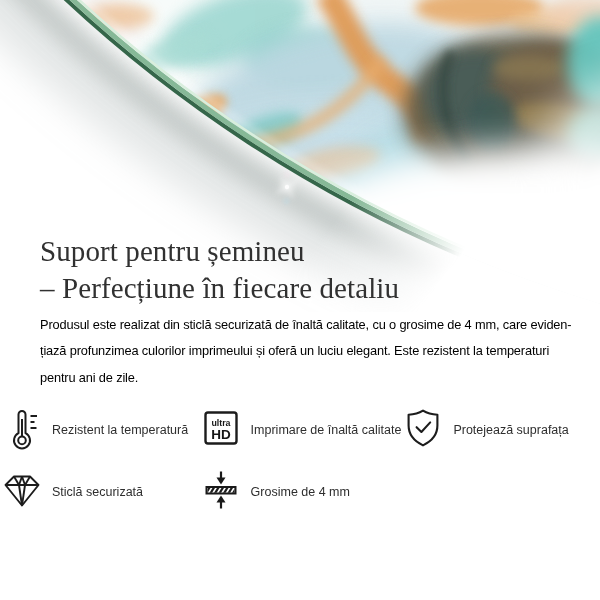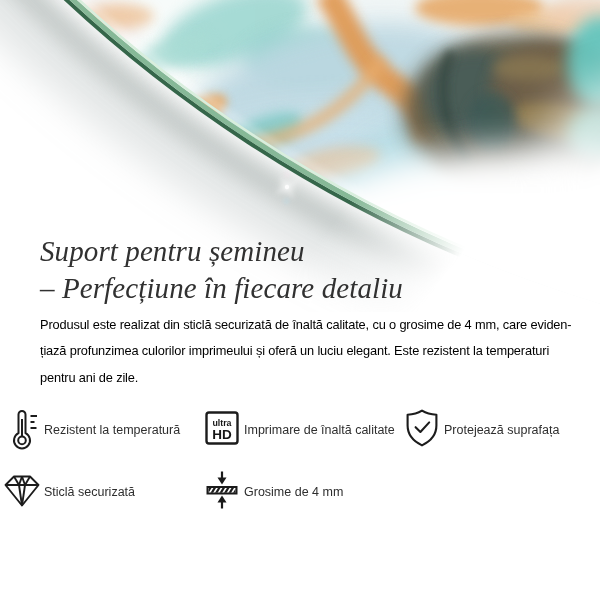--- a/index.html
+++ b/index.html
@@ -6,37 +6,37 @@
   body{
     width:600px;height:600px;background:#ffffff;
     font-family:"Liberation Sans", sans-serif;
     -webkit-font-smoothing:antialiased;
   }
   .page{position:relative;width:600px;height:600px;overflow:hidden;background:#ffffff;}
   .hero-svg{position:absolute;top:0;left:0;display:block;}
   .headline{
     position:absolute;left:40px;top:233px;margin:0;
     font-family:"Liberation Serif", serif;font-weight:400;
-    font-size:29px;line-height:37px;color:#313131;letter-spacing:0.1px;font-style:italic;
+    font-size:29px;line-height:37px;color:#313131;letter-spacing:0.1px;
   }
   .headline span{display:block;white-space:nowrap;}
   .paragraph{
     position:absolute;left:40px;top:312px;width:545px;
     font-size:12.8px;line-height:26.3px;color:#000000;letter-spacing:-0.15px;
   }
   .paragraph .para-line{white-space:nowrap;}
   .features{
     position:absolute;left:0;top:404px;width:600px;
     display:grid;grid-template-columns:repeat(3,1fr);row-gap:14px;
   }
   .feature{display:flex;flex-direction:row;align-items:center;}
   .feature .icon{height:48px;display:flex;align-items:center;justify-content:center;}
   .feature .label{
     margin-top:5px;font-size:12.5px;line-height:15px;color:#2e2e2e;
-    text-align:left;white-space:nowrap;
+    text-align:left;white-space:nowrap;margin-left:8px;
   }
   .ic{display:block;}
 </style>
 </head>
 <body>
 
 <div class="page">
 
   <svg class="hero-svg" width="600" height="312" viewBox="0 0 600 312" aria-hidden="true">
     <defs>

